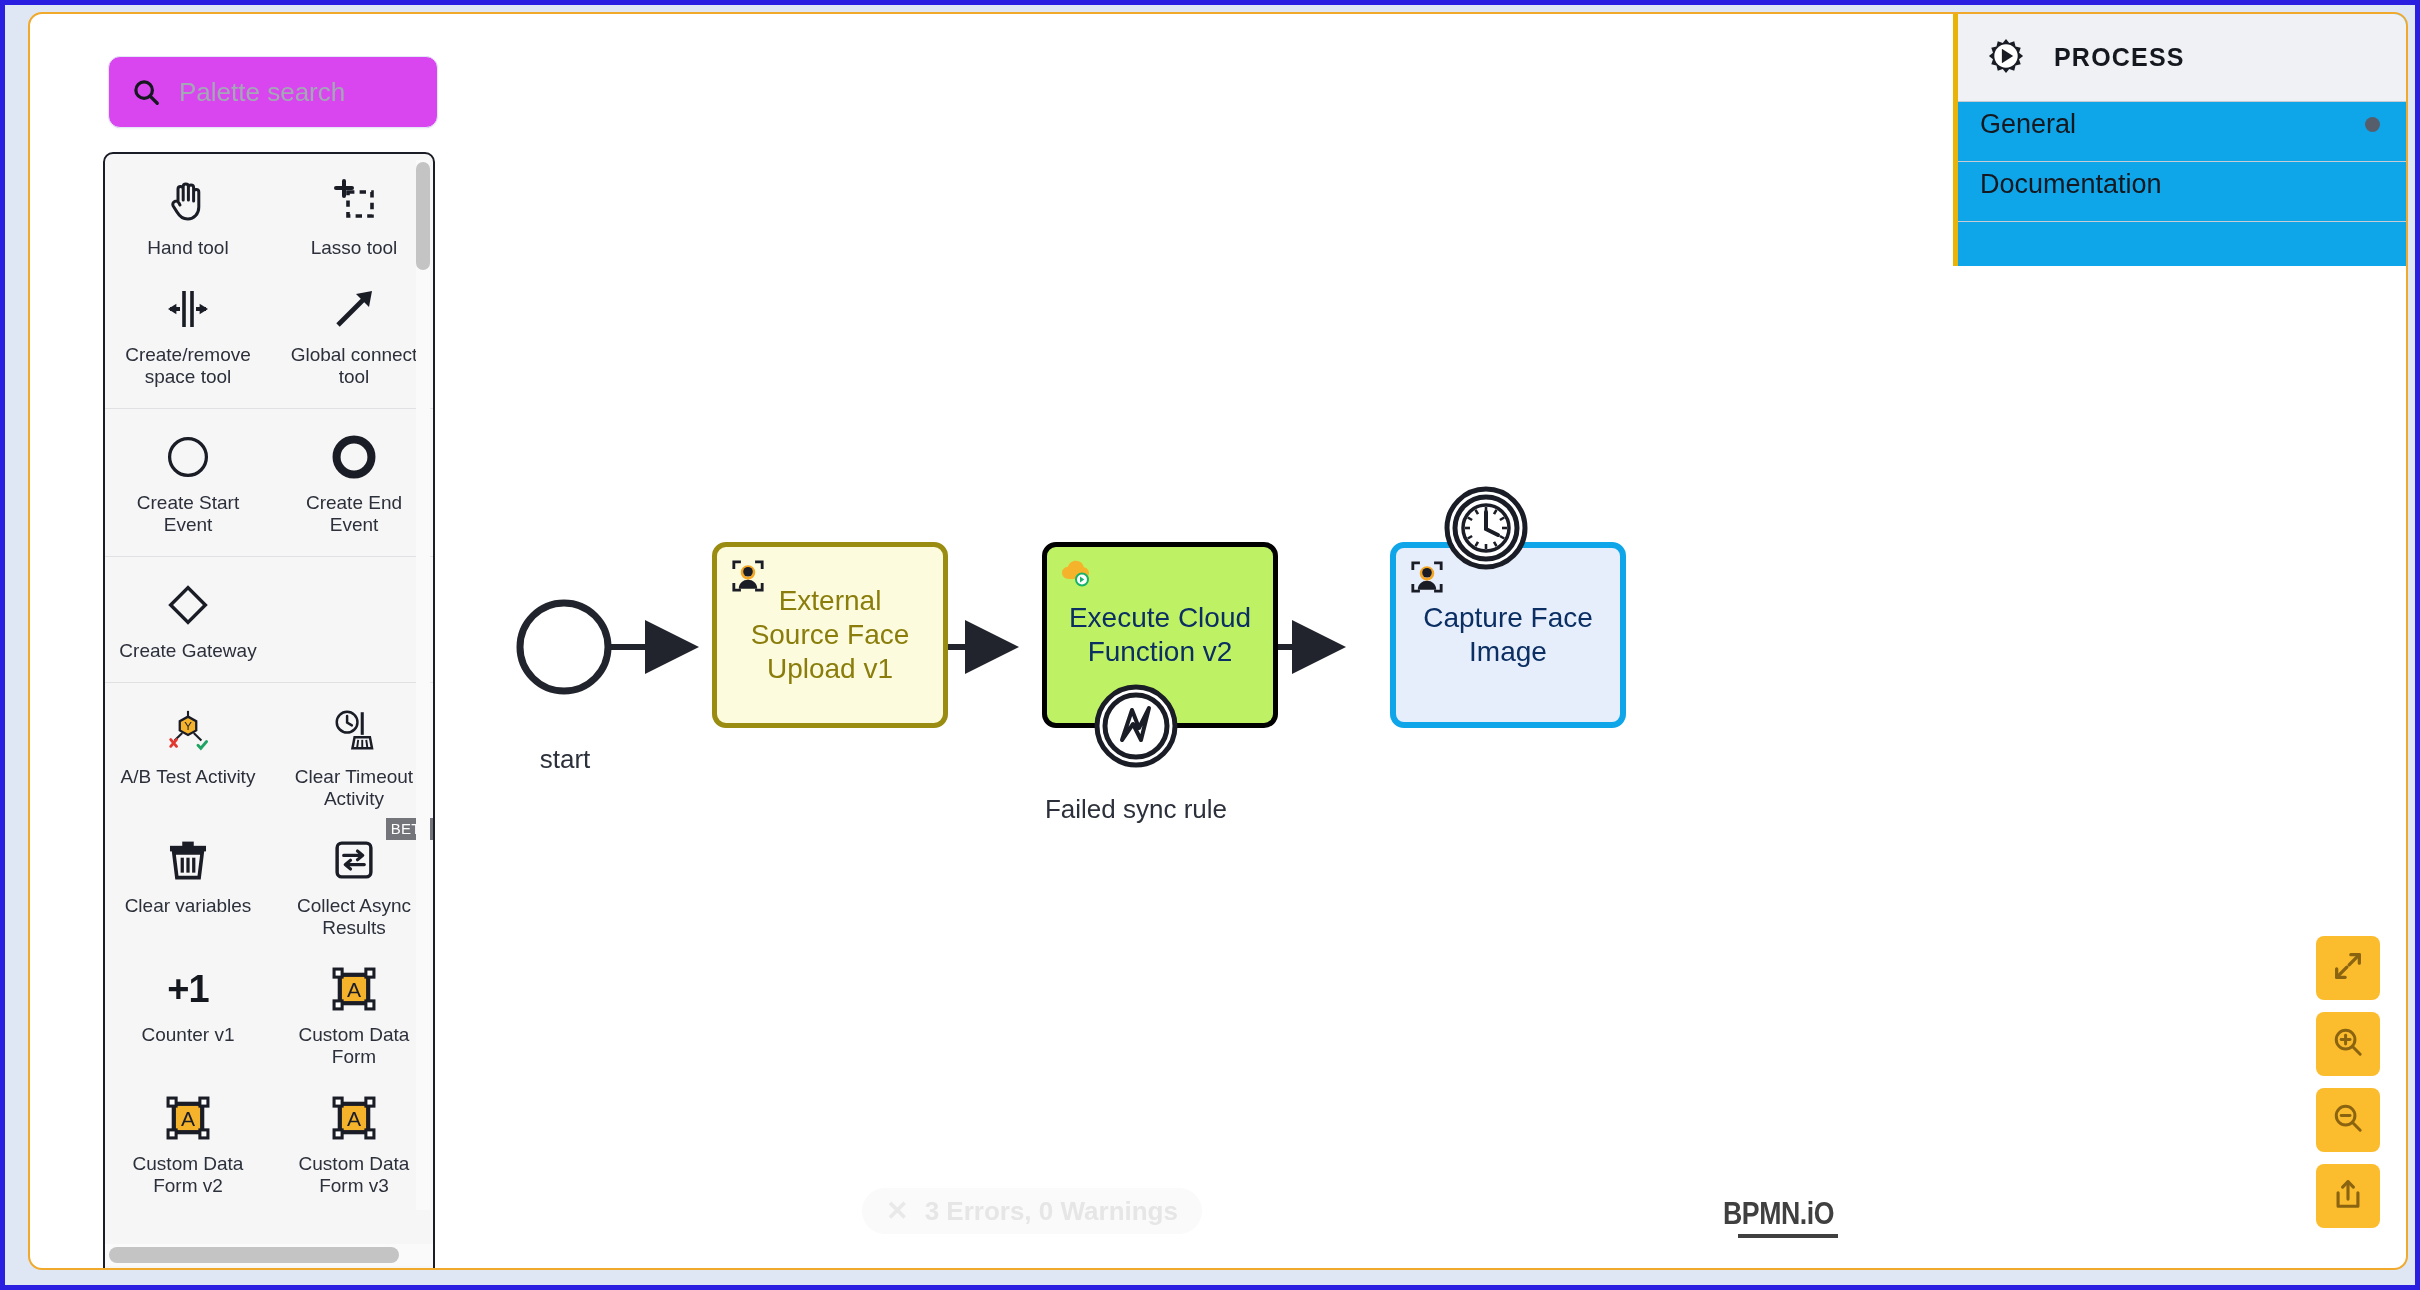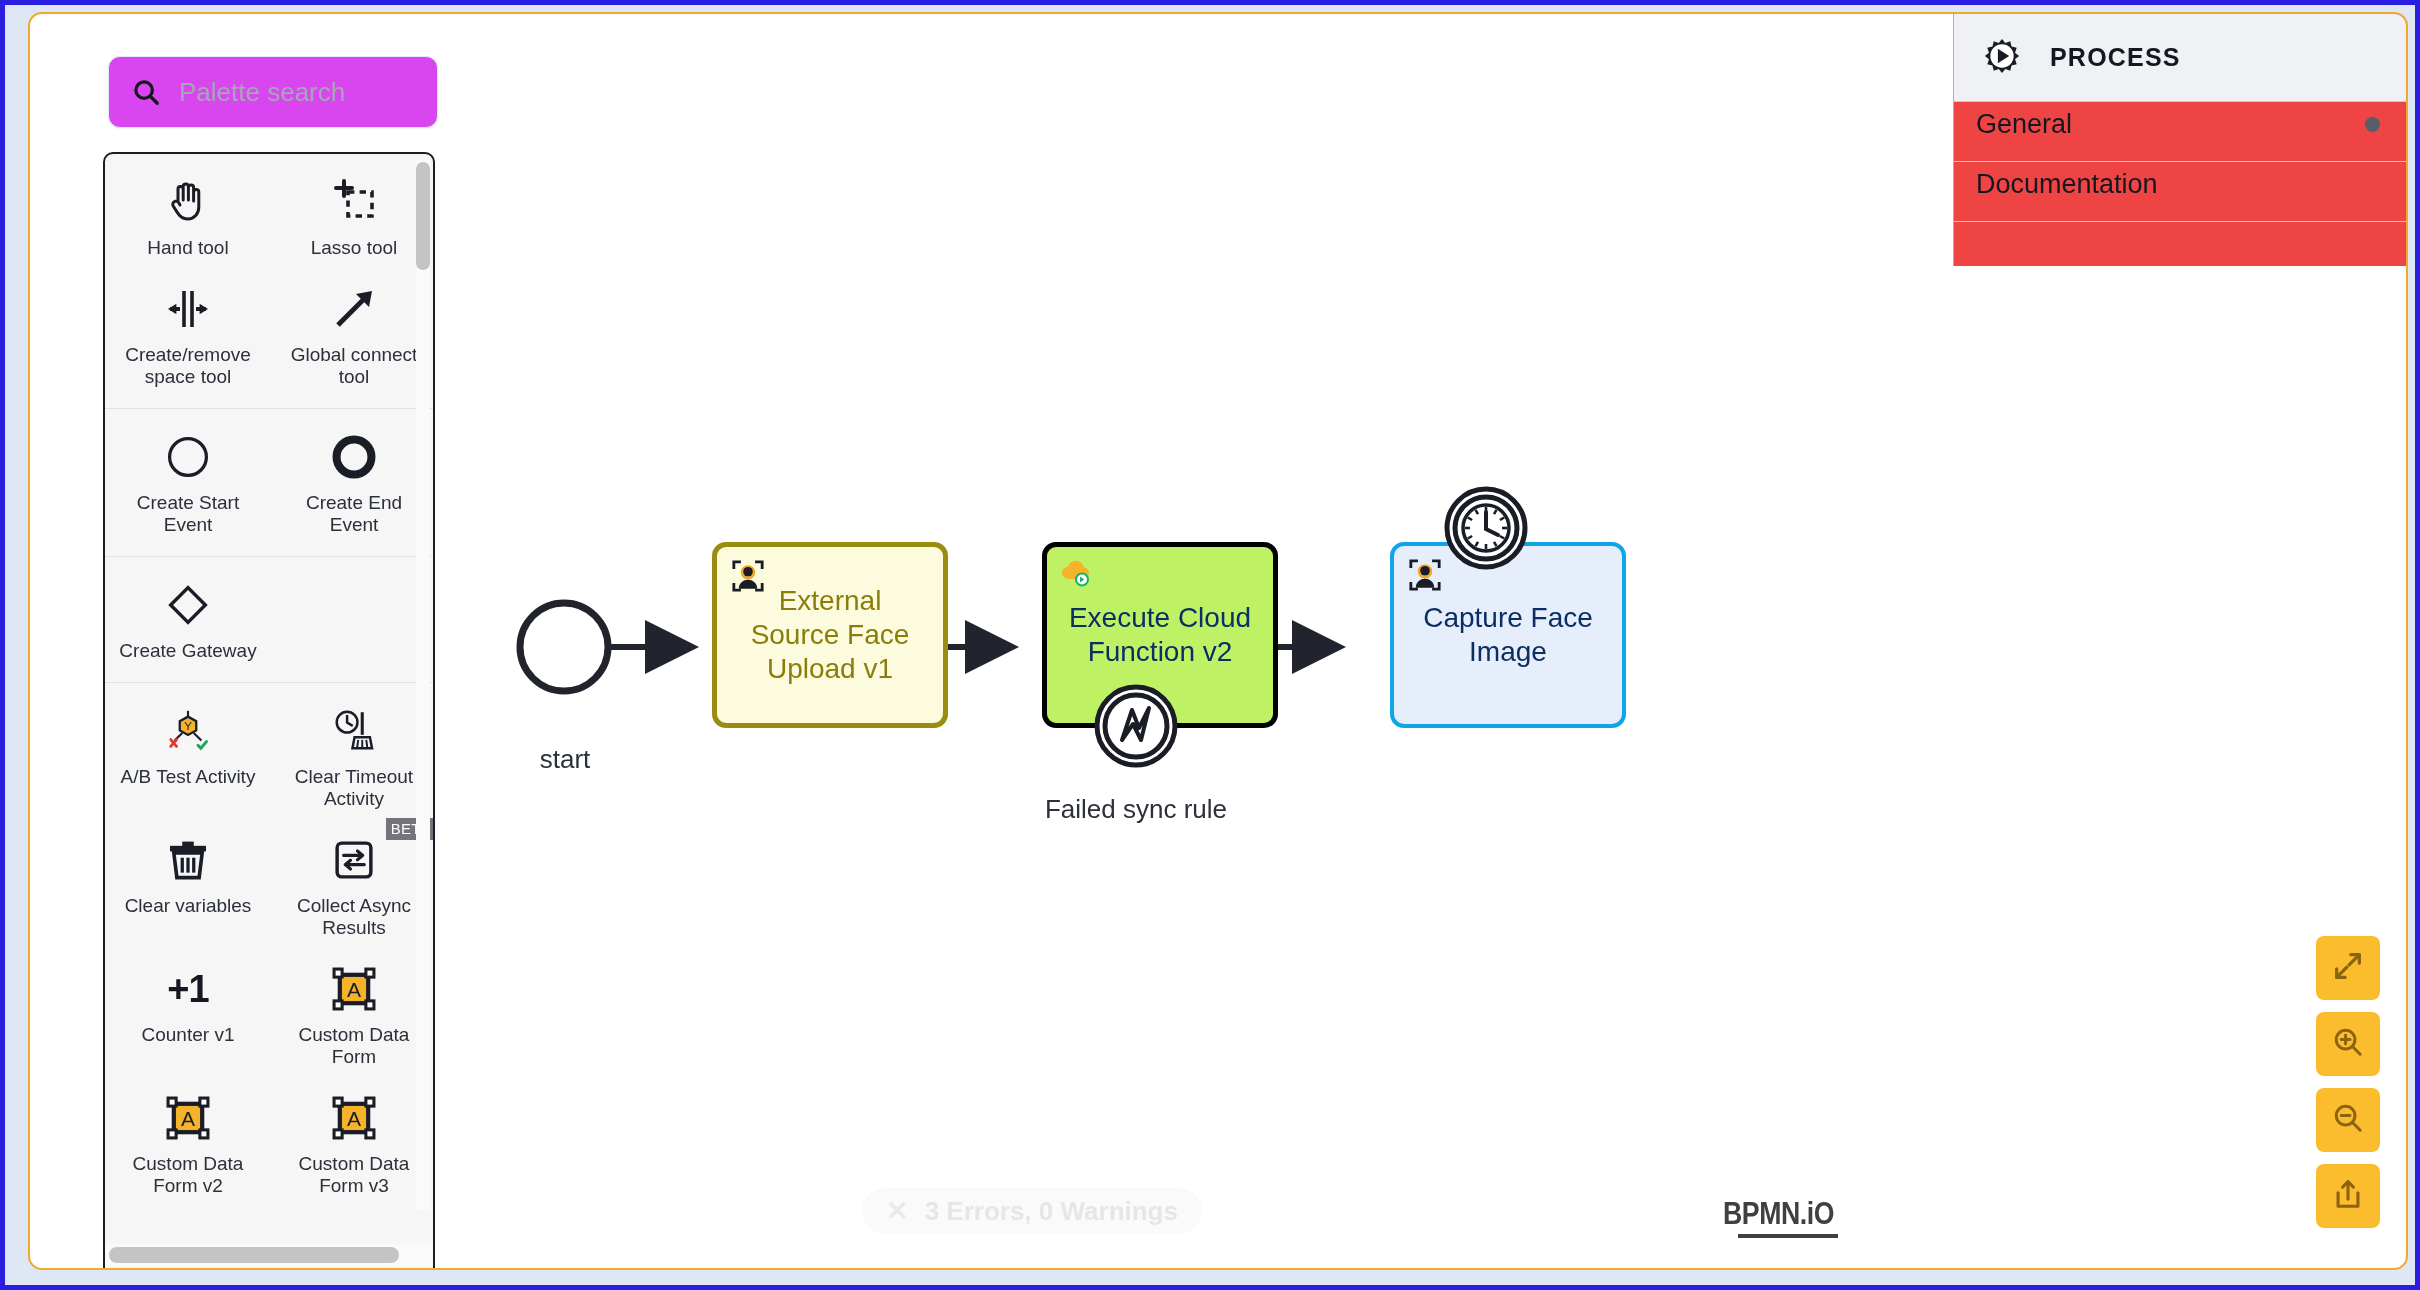--- a/index.html
+++ b/index.html
@@ -123,22 +123,22 @@
     display: flex; align-items: center; justify-content: center;
     text-align: center;
   }
   .task .tlabel { font-size: 28px; line-height: 34px; padding: 0 16px; }
   .task .tbadge { position: absolute; left: 14px; top: 12px; }
 
   
   #props {
     position: absolute; right: 0; top: 0;
     width: 453px; height: 252px;
-    background: #ef4444;
-    border-left: 1px solid #eab308;
+    background: #0ea5e9;
+    border-left: 5px solid #eab308;
   }
   #props-header {
     height: 88px; background: #eff1f5;
     display: flex; align-items: center; padding-left: 22px;
     border-bottom: 1px solid #c6cbd4;
   }
   #props-header .ptitle {
     margin-left: 22px;
     font-size: 25px; font-weight: bold; letter-spacing: 1.2px; color: #15181f;
   }
@@ -238,21 +238,21 @@
 
       <div style="position:absolute;left:1062px;top:668px;">
         <svg width="88" height="88" viewBox="0 0 88 88">
           <circle cx="44" cy="44" r="39" fill="#ffffff" stroke="#1b1d26" stroke-width="5"></circle>
           <circle cx="44" cy="44" r="31" fill="none" stroke="#1b1d26" stroke-width="5"></circle>
           <path d="M30 58 L40 28 L47 46 L57 26 L49 58 L41 42 Z" fill="none" stroke="#1b1d26" stroke-width="4" stroke-linejoin="round"></path>
         </svg>
       </div>
       <div class="node-label-ext" style="left:976px;top:780px;width:260px;">Failed sync rule</div>
 
-      <div class="task" style="left:1360px;top:528px;width:236px;height:186px;background:#e6edfb;border:4px solid #0ea5e9;">
+      <div class="task" style="left:1360px;top:528px;width:236px;height:186px;background:#e6edfb;border:6px solid #0ea5e9;">
         <span class="tbadge">
           <svg width="34" height="34" viewBox="0 0 24 24">
             <g fill="none" stroke="#1b1d26" stroke-width="2">
               <path d="M2 7V2h5M22 7V2h-5M2 17v5h5M22 17v5h-5"></path>
             </g>
             <circle cx="12" cy="9.5" r="4.1" fill="none" stroke="#f5a623" stroke-width="2"></circle>
             <circle cx="12" cy="9" r="3.4" fill="#1b1d26"></circle>
             <path d="M5.5 21c0-4 3-6.4 6.5-6.4S18.5 17 18.5 21z" fill="#1b1d26"></path>
           </svg>
         </span>

